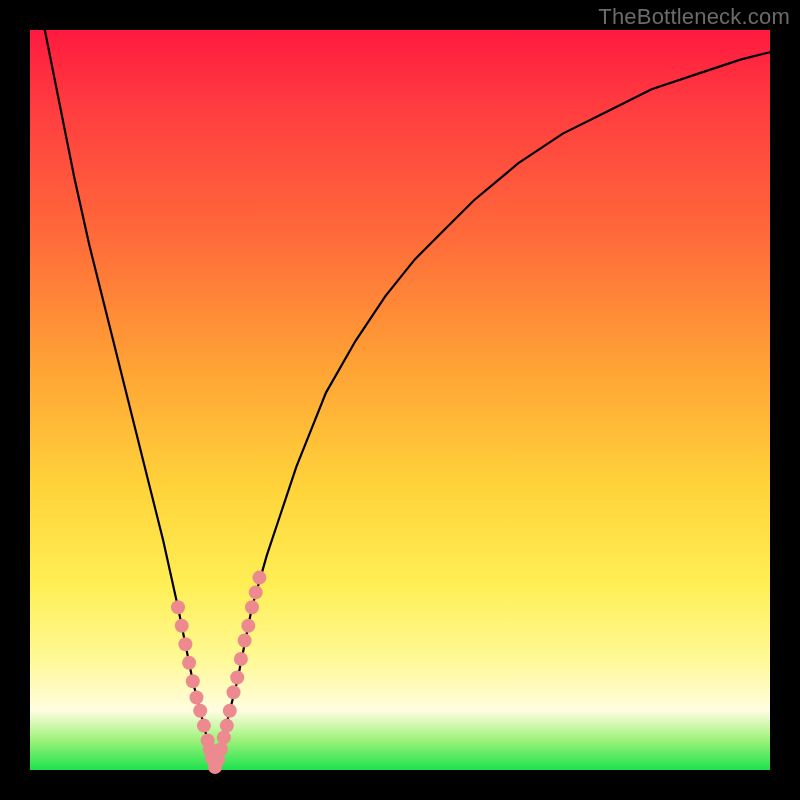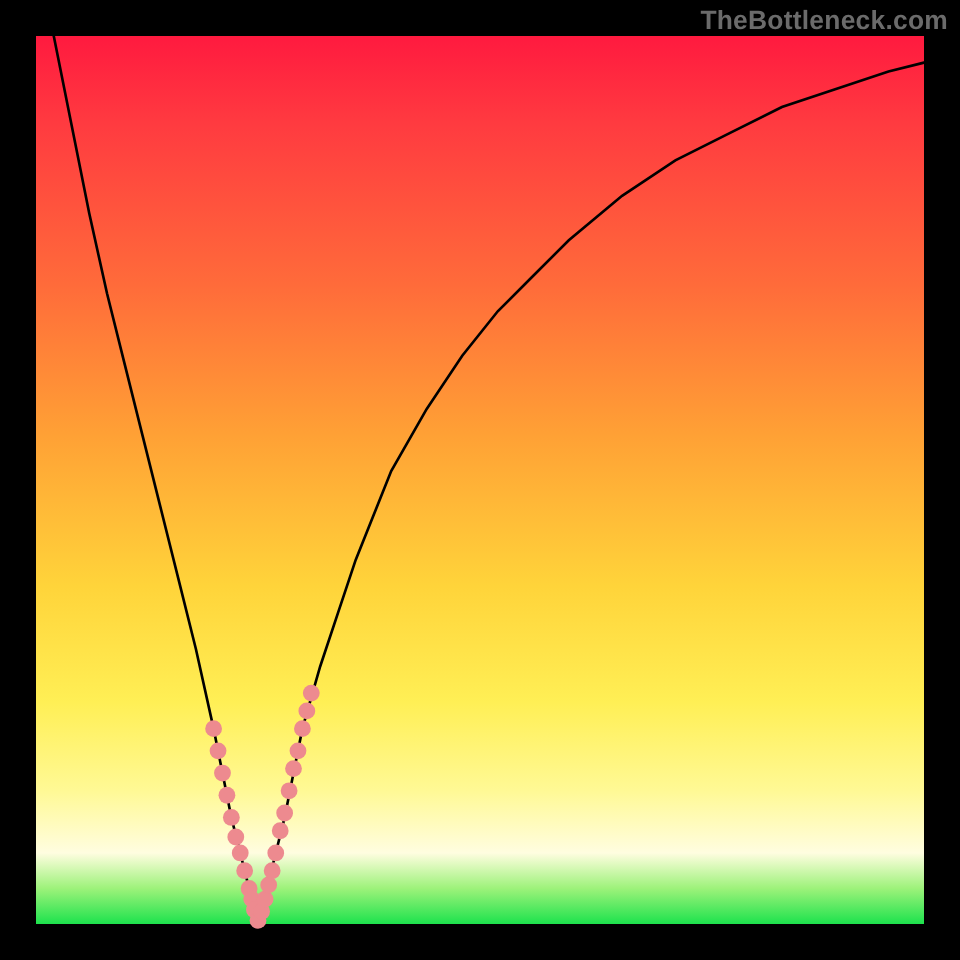--- a/index.html
+++ b/index.html
@@ -39,21 +39,21 @@
       #9df27a 96%,
       #1de24d 100%
     );
   }
   .watermark {
     position: absolute;
     top: 4px;
     right: 10px;
     color: #6b6b6b;
     font-size: 22px;
-    font-weight: 700;
+    font-weight: 400;
     letter-spacing: 0.2px;
     user-select: none;
   }
   svg.curve {
     position: absolute;
     left: 0;
     top: 0;
     width: 740px;
     height: 740px;
     overflow: visible;

